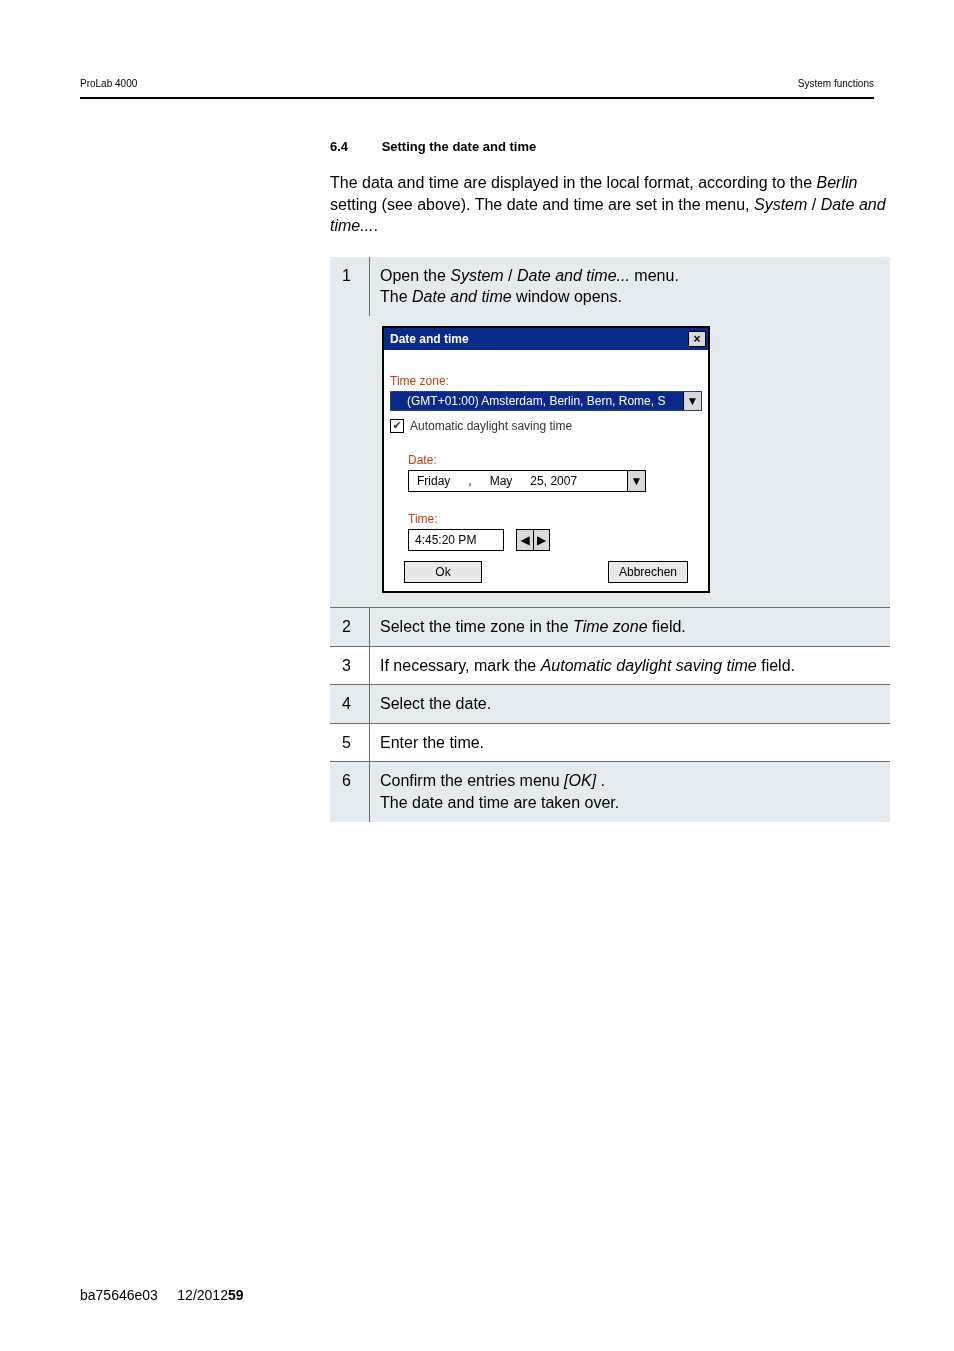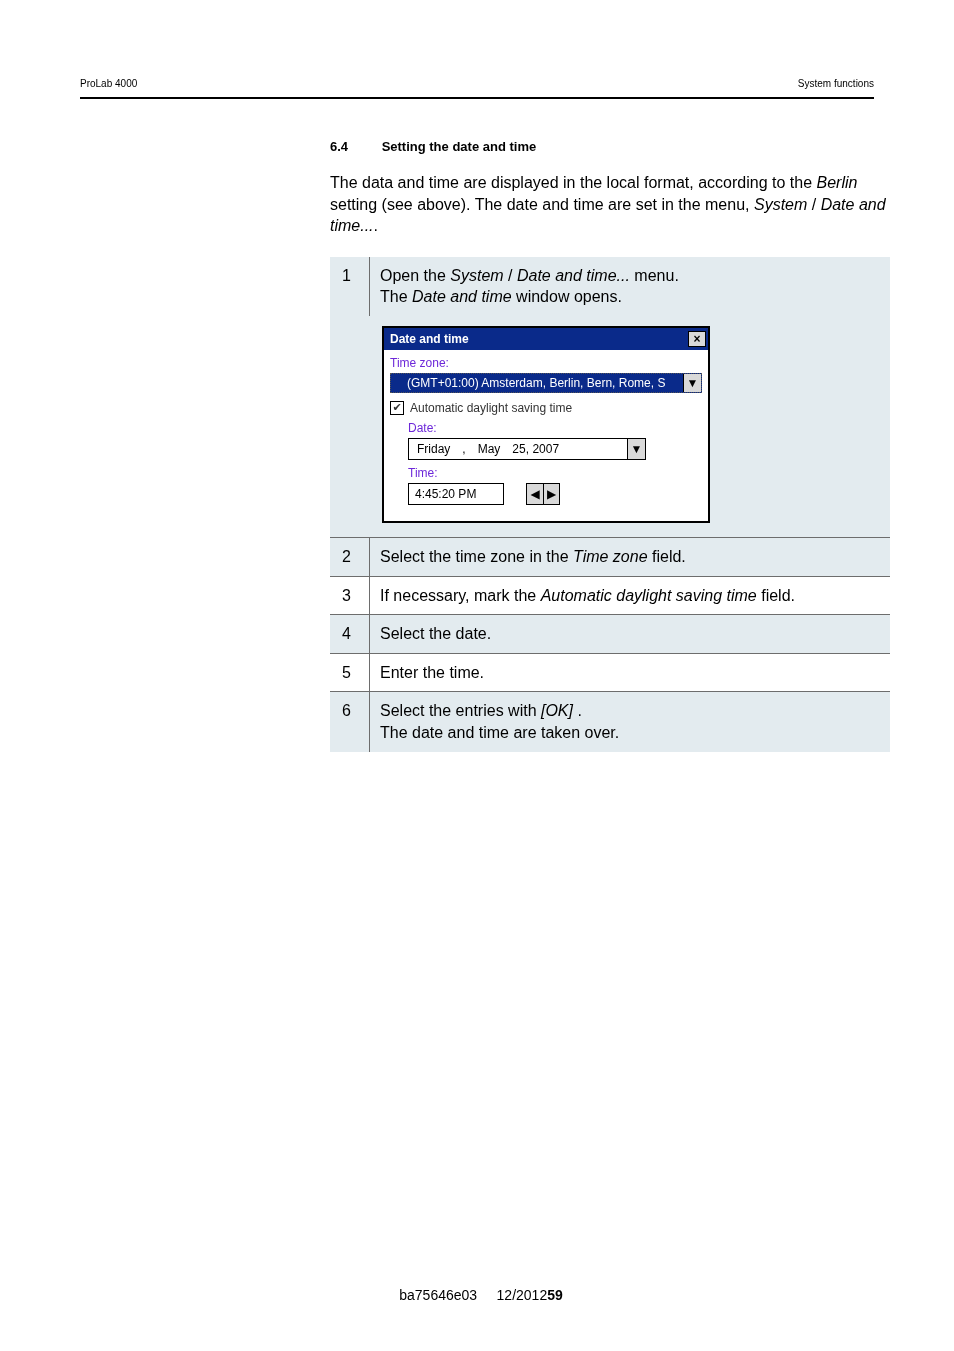--- a/index.html
+++ b/index.html
@@ -19,43 +19,43 @@
   .step-num { width: 40px; text-align: center; padding: 8px 6px 8px 0; border-right: 1.5px solid #6d6d6d; }
   .step-text { flex: 1; padding: 8px 8px 8px 10px; }
   .steps .sep { border-top: 1px solid #6d6d6d; }
   .screenshot-wrap { background: #e3ebef; padding: 10px 0 14px 52px; }
 
   
   .dlg { width: 328px; background: #fff; border: 2px solid #000; font-family: Tahoma, Arial, sans-serif; font-size: 12px; color: #000; }
   .dlg-title { background: #0a2a8a; color: #fff; display: flex; align-items: center; justify-content: space-between; padding: 2px 2px 2px 6px; font-weight: bold; height: 22px; }
   .dlg-title .close { width: 18px; height: 16px; background: #d9d9d9; border: 1px solid #000; color: #000; display: flex; align-items: center; justify-content: center; font-size: 12px; line-height: 1; }
   .dlg-body { padding: 4px 6px 6px 6px; }
-  .dlg-label { color: #6d28d9; margin: 2px 0 3px 0; }
+  .dlg-label { color: #c2410c; margin: 20px 0 3px 0; }
   .dlg-select { display: flex; align-items: stretch; border: 1px dotted #555; background: #0a2a8a; color: #fff; height: 20px; }
   .dlg-select .txt { flex: 1; padding: 2px 16px; white-space: nowrap; overflow: hidden; }
   .dlg-select .arrow, .date-arrow, .spin { width: 18px; background: #d9d9d9; border-left: 1px solid #000; display: flex; align-items: center; justify-content: center; color: #000; }
   .chk-row { display: flex; align-items: center; gap: 6px; margin: 8px 0 6px 0; color: #333; }
   .chk { width: 14px; height: 14px; border: 1px solid #000; display: flex; align-items: center; justify-content: center; font-size: 11px; line-height: 1; }
   .sub { margin-left: 18px; }
   .date-box { display: flex; align-items: stretch; border: 1px solid #000; height: 22px; width: 238px; margin-bottom: 6px; }
-  .date-box .txt { flex: 1; padding: 2px 8px; display: flex; align-items: center; gap: 12px; }
-  .time-row { display: flex; align-items: stretch; gap: 22px; margin-bottom: 10px; }
+  .date-box .txt { flex: 1; padding: 2px 8px; display: flex; align-items: center; gap: 18px; }
+  .time-row { display: flex; align-items: stretch; gap: 12px; margin-bottom: 10px; }
   .time-box { border: 1px solid #000; height: 22px; width: 96px; padding: 2px 6px; display: flex; align-items: center; }
   .spin-group { display: flex; border: 1px solid #000; height: 22px; }
   .spin { border-left: none; width: 16px; }
   .spin + .spin { border-left: 1px solid #000; }
   .btn-row { display: flex; justify-content: space-between; padding: 0 14px 2px 14px; }
   .btn { border: 1px solid #000; background: #e8e8e8; height: 22px; min-width: 78px; padding: 0 10px; display: flex; align-items: center; justify-content: center; }
   .underline-first::first-letter { text-decoration: underline; }
   .dlg-footer { display: flex; border-top: 2px solid #000; }
   .dlg-footer .fbtn { border: 1px solid #000; margin: 3px; padding: 2px 0; text-align: center; font-weight: bold; }
   .dlg-footer .fbtn.tab { width: 74px; }
   .dlg-footer .fbtn.menu { width: 74px; }
 
-  .footer { position: absolute; bottom: 48px; left: 80px; right: 72px; display: flex; justify-content: center; font-size: 14px; }
+  .footer { position: absolute; bottom: 48px; left: 80px; right: 72px; display: flex; justify-content: flex-start; font-size: 14px; }
   .footer .right { font-weight: bold; }
 </style>
 </head>
 <body>
 <div class="page">
 
   <div class="header-row">
     <div>ProLab 4000</div>
     <div>System functions</div>
   </div>
@@ -109,20 +109,24 @@
               </div>
               <div class="dlg-label">Time:</div>
               <div class="time-row">
                 <div class="time-box">4:45:20 PM</div>
                 <div class="spin-group">
                   <div class="spin">◀</div>
                   <div class="spin">▶</div>
                 </div>
               </div>
             </div>
+            <div class="btn-row">
+              <div class="btn underline-first">Ok</div>
+              <div class="btn underline-first">Abbrechen</div>
+            </div>
           </div>
         </div>
       </div>
 
       <div class="sep"></div>
       <div class="step-row shade">
         <div class="step-num">2</div>
         <div class="step-text">
           <span>Select the time zone in the </span><span class="italic">Time zone</span><span> field.</span>
         </div>
@@ -141,21 +145,21 @@
       </div>
       <div class="sep"></div>
       <div class="step-row">
         <div class="step-num">5</div>
         <div class="step-text">Enter the time.</div>
       </div>
       <div class="sep"></div>
       <div class="step-row shade">
         <div class="step-num">6</div>
         <div class="step-text">
-          <span>Select the entries with </span><span class="italic">[OK]</span><span> .</span><br>
+          <span>Confirm the entries menu </span><span class="italic">[OK]</span><span> .</span><br>
           <span>The date and time are taken over.</span>
         </div>
       </div>
     </div>
   </div>
 
   <div class="footer">
     <div>
       <span>ba75646e03</span>
       &nbsp;&nbsp;&nbsp;

